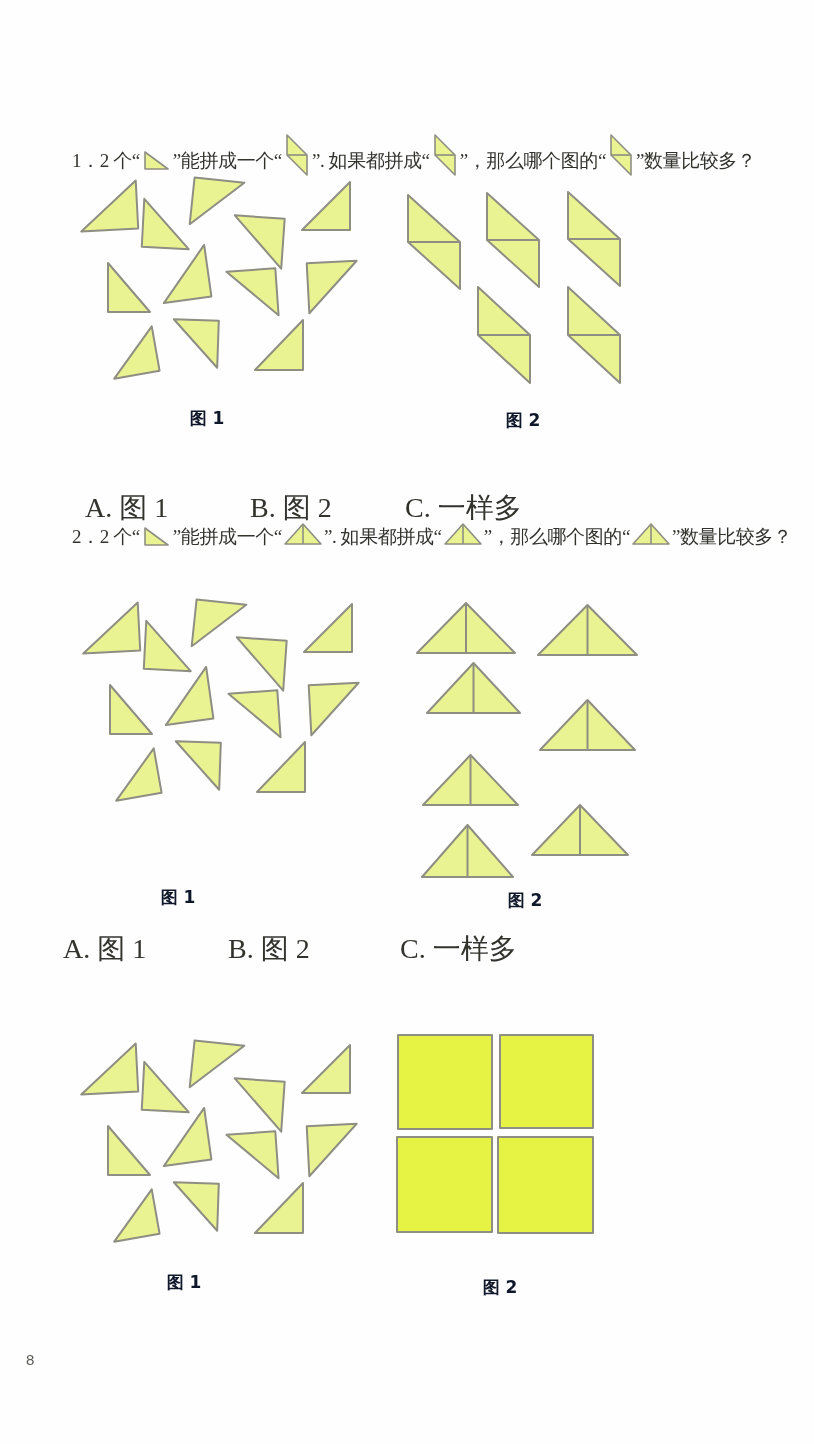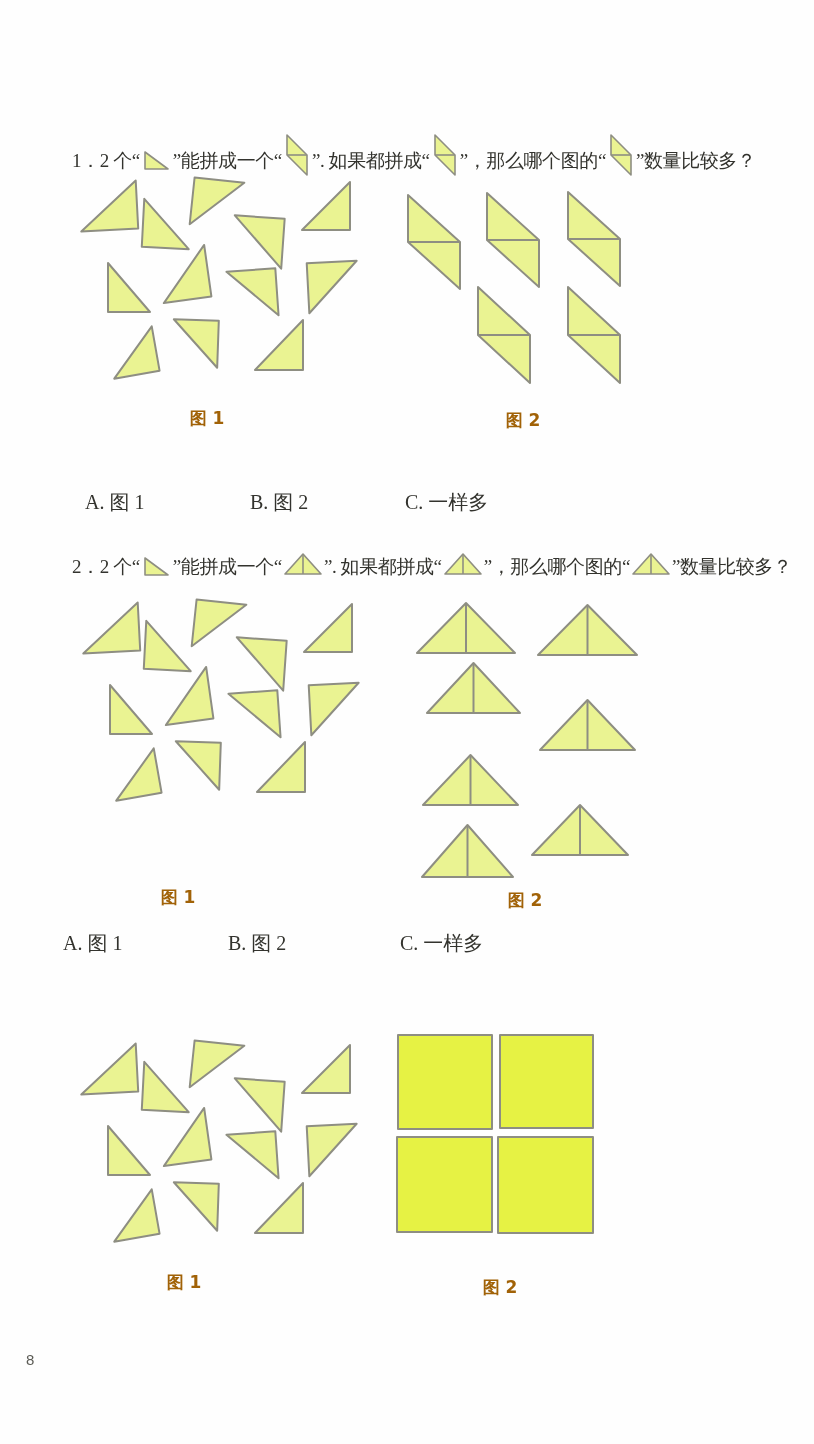--- a/index.html
+++ b/index.html
@@ -1,33 +1,33 @@
 <!DOCTYPE html>
 <html><head>
 <meta charset="utf-8">
 <style>
   html,body{margin:0;padding:0;background:#ffffff;}
   .page{position:relative;width:814px;height:1444px;background:#fefefe;overflow:hidden;
         font-family:"Liberation Serif","DejaVu Serif",serif;color:#33332e;}
   .qline{position:absolute;left:28px;font-size:19px;line-height:26px;white-space:nowrap;letter-spacing:-0.4px;margin-left:44px;}
   #q1-line{top:134px;}
-  #q2-line{top:553px;}
+  #q2-line{top:523px;}
   #q3-line{top:972px;}
   .glyph{display:inline-block;}
   .glyph.tri{vertical-align:-3px;margin:0 4px;}
   .glyph.pgram{vertical-align:-9px;margin:0 4px;}
   .glyph.iso{vertical-align:-2px;margin:0 2px;}
   .glyph.square{vertical-align:-8px;margin:0 3px;}
-  .opts{position:absolute;left:0;width:100%;height:28px;font-size:20px;}
+  .opts{position:absolute;left:0;width:100%;height:28px;font-size:28px;}
   #opts-1{top:489px;}
   #opts-2{top:930px;}
   .opt{position:absolute;white-space:nowrap;}
   .fig-label{position:absolute;transform:translateX(-50%);
              font-family:"DejaVu Sans","Liberation Sans",sans-serif;
-             font-weight:bold;font-size:17px;color:#a16207;white-space:nowrap;}
+             font-weight:bold;font-size:17px;color:#0f172a;white-space:nowrap;}
   svg.figure{position:absolute;overflow:visible;}
   .pageno{position:absolute;left:26px;top:1351px;font-size:15px;color:#5c5c56;
           font-family:"Liberation Sans","DejaVu Sans",sans-serif;}
 </style>
 </head>
 <body>
 
 <div class="page">
 
   <div id="q1-line" class="qline"><span>1．2 个“</span><svg width="25" height="19" viewBox="0 0 25 19" class="glyph tri">

